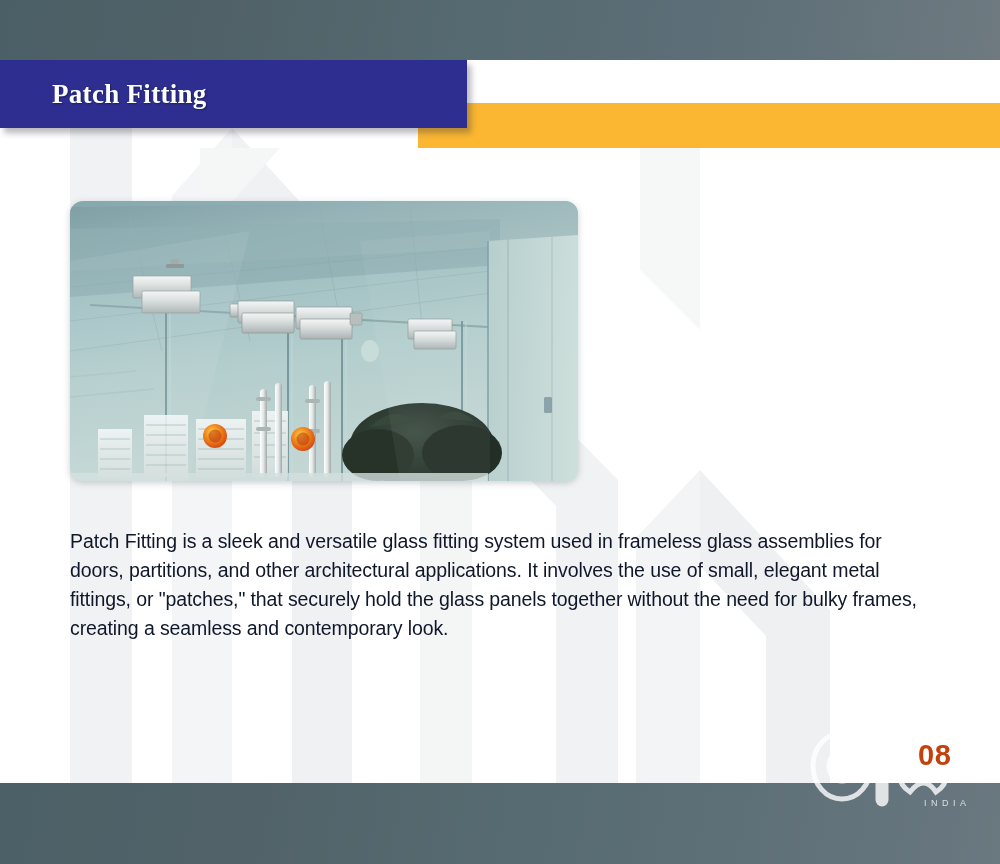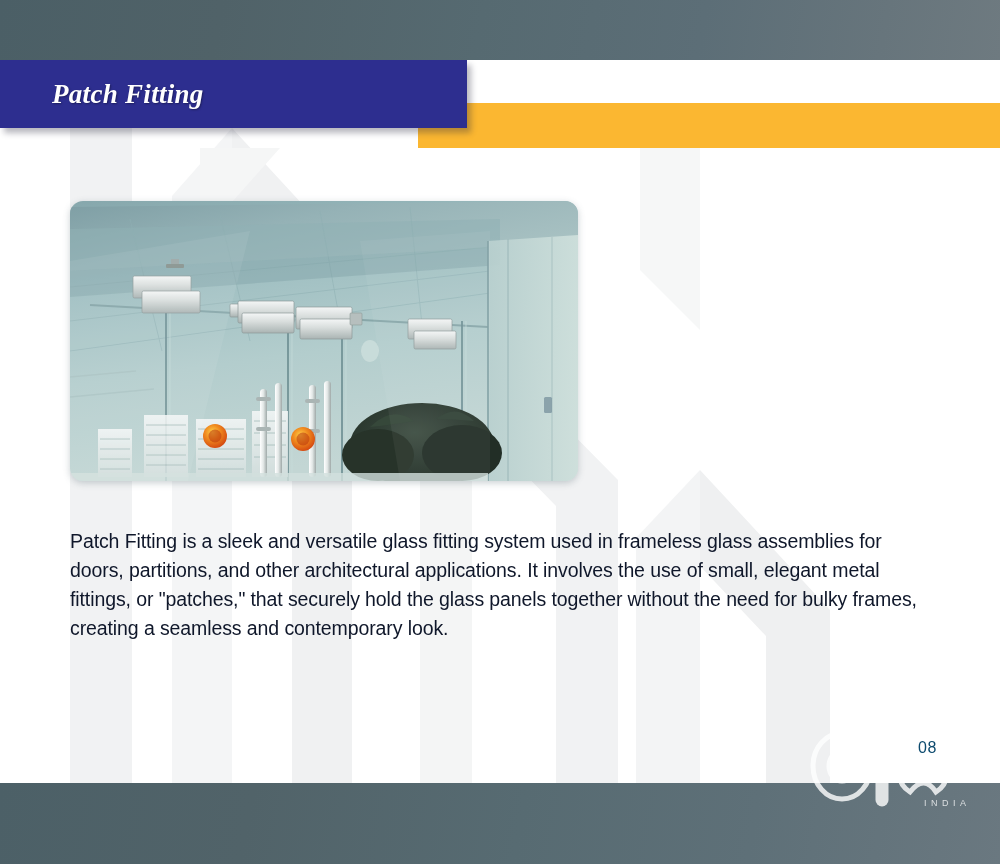--- a/index.html
+++ b/index.html
@@ -40,21 +40,20 @@
     z-index:3;
   }
 
   
   .title-band {
     position:absolute; left:0; top:60px; width:467px; height:68px;
     background:#2d2e8f;
     z-index:5;
     display:flex; align-items:center;
     box-shadow:4px 5px 6px rgba(40,40,60,.33);
-    font-style:italic;
   }
   .title-text {
     font-family:"Liberation Serif", serif;
     font-weight:bold;
     font-size:27px;
     color:#ffffff;
     letter-spacing:.3px;
     margin-left:52px;
     text-shadow:1px 1px 2px rgba(0,0,0,.35);
   }
@@ -82,23 +81,24 @@
 
   
   .olx-watermark {
     position:absolute; left:806px; top:722px; width:185px; height:96px;
     z-index:7; pointer-events:none;
   }
   .page-number {
     position:absolute; left:918px; top:739px;
     z-index:8;
     font-family:"Liberation Sans", sans-serif;
-    font-size:16px;
-    color:#0c4a6e;
+    font-size:29px;
+    color:#c2410c;
     letter-spacing:.5px;
+    font-weight:bold;
   }
 </style>
 </head>
 <body>
 
 <div id="slide">
 
   <svg class="bg-watermarks" viewBox="0 0 1000 864" preserveAspectRatio="none">
 
     <rect x="70" y="60" width="62" height="724" fill="#f1f2f3"></rect>

